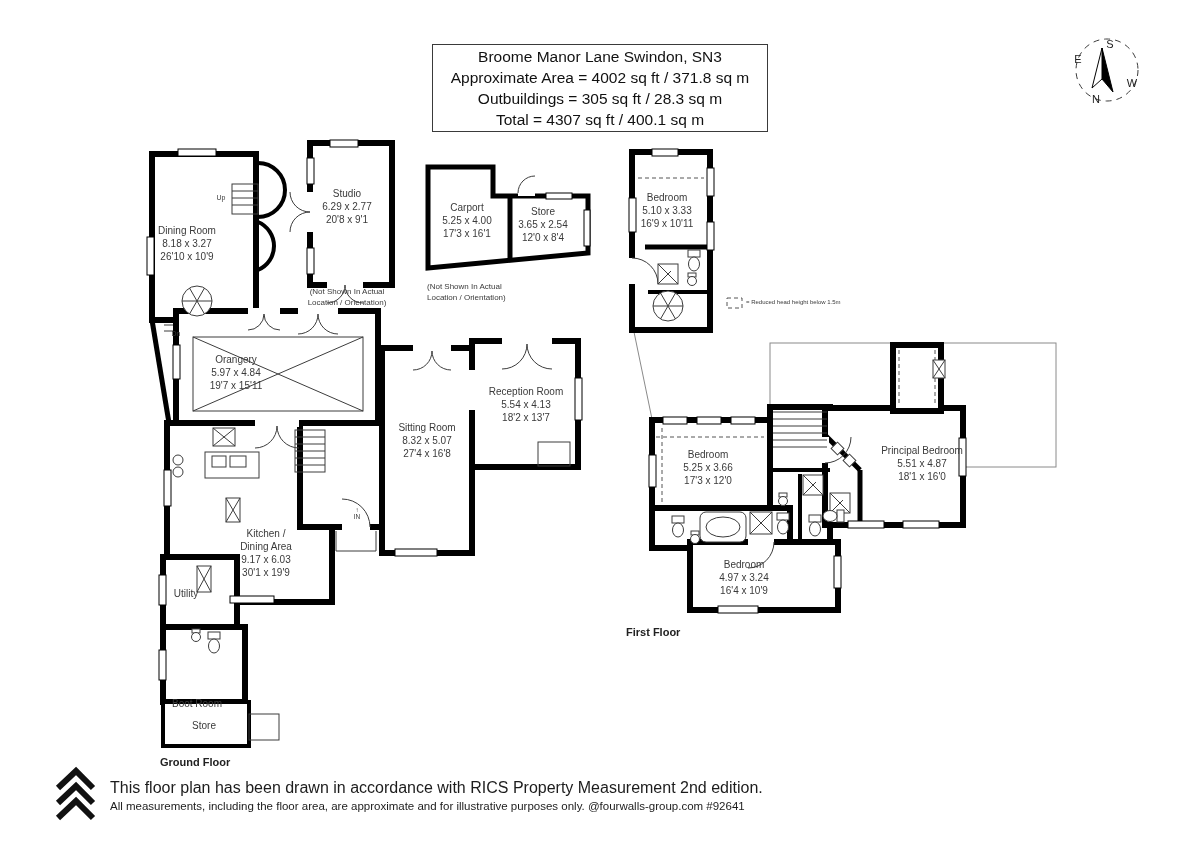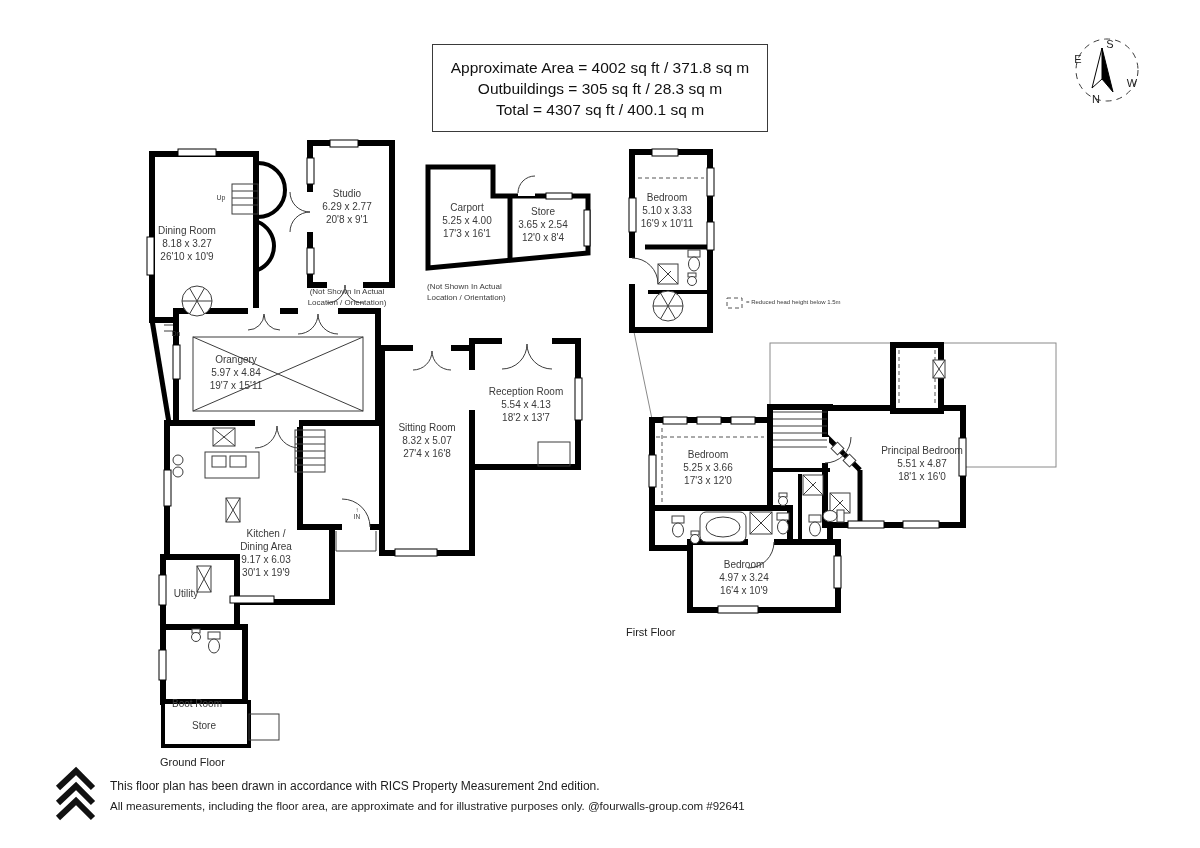--- a/index.html
+++ b/index.html
@@ -19,27 +19,27 @@
   .dash{stroke:#555;stroke-width:1;fill:none;stroke-dasharray:4 3;}
   .fix{stroke:#3c3c3c;stroke-width:1;fill:#fff;}
   
   .rl{position:absolute;transform:translate(-50%,-50%);text-align:center;
       font-size:10px;line-height:1.3;color:#3a3a3a;white-space:nowrap;}
   .note{position:absolute;font-size:8px;line-height:1.35;color:#3a3a3a;white-space:nowrap;}
   .note.center{transform:translate(-50%,-50%);text-align:center;}
   .tiny{position:absolute;transform:translate(-50%,-50%);font-size:7px;color:#3a3a3a;white-space:nowrap;}
   .in-lbl{position:absolute;transform:translate(-50%,-50%);font-size:6.5px;line-height:1.15;
           text-align:center;color:#3a3a3a;white-space:nowrap;}
-  .flr{position:absolute;font-size:11px;font-weight:normal;color:#222;white-space:nowrap;text-align:right;}
+  .flr{position:absolute;font-size:11px;font-weight:bold;color:#222;white-space:nowrap;text-align:right;}
   .legend-txt{position:absolute;font-size:6px;color:#3a3a3a;white-space:nowrap;}
   #title-box{position:absolute;left:432px;top:44px;width:334px;height:86px;
              border:1.5px solid #3a3a3a;display:flex;flex-direction:column;justify-content:center;
              text-align:center;font-size:15.5px;line-height:21px;color:#111;}
   .cmp{position:absolute;transform:translate(-50%,-50%);font-size:11px;color:#222;}
-  #footer-l1{position:absolute;left:110px;top:779px;font-size:12px;color:#1c1c1c;white-space:nowrap;}
+  #footer-l1{position:absolute;left:110px;top:779px;font-size:16px;color:#1c1c1c;white-space:nowrap;}
   #footer-l2{position:absolute;left:110px;top:800px;font-size:11.5px;color:#1c1c1c;white-space:nowrap;}
 </style>
 </head>
 <body>
 
 <div id="page">
 
 <svg id="plan-svg" width="1200" height="848" viewBox="0 0 1200 848">
   <defs>
     <g id="spiral">
@@ -320,20 +320,21 @@
   </g>
 
   <g stroke="#111" stroke-width="6" fill="none">
     <path d="M58,788 L76,771 L93,788"></path>
     <path d="M58,803 L76,786 L93,803"></path>
     <path d="M58,818 L76,801 L93,818"></path>
   </g>
 </svg>
 
 <div id="title-box">
+  <div>Broome Manor Lane Swindon, SN3</div>
   <div>Approximate Area = 4002 sq ft / 371.8 sq m</div>
   <div>Outbuildings = 305 sq ft / 28.3 sq m</div>
   <div>Total = 4307 sq ft / 400.1 sq m</div>
 </div>
 
 <div class="cmp" style="left:1110px;top:44px">S</div>
 <div class="cmp" style="left:1078px;top:59px">E</div>
 <div class="cmp" style="left:1132px;top:83px">W</div>
 <div class="cmp" style="left:1096px;top:99px">N</div>
 

